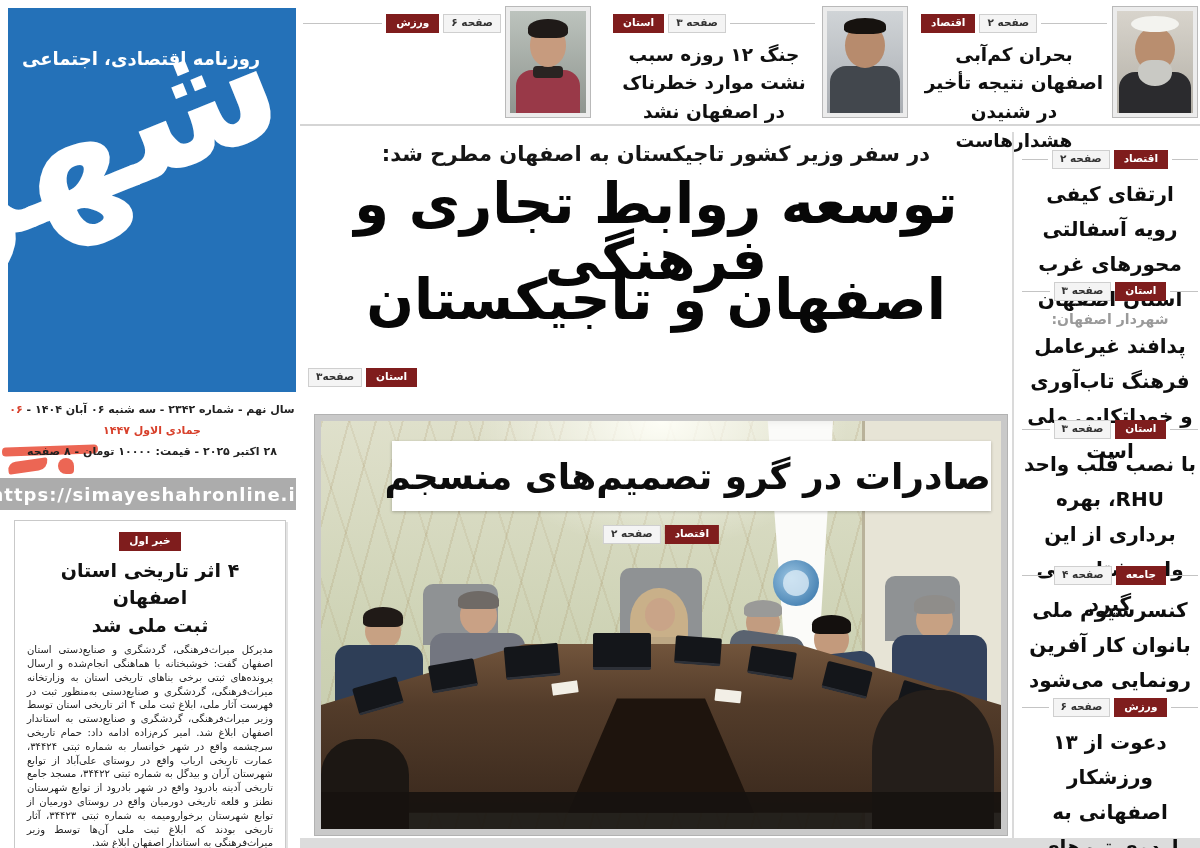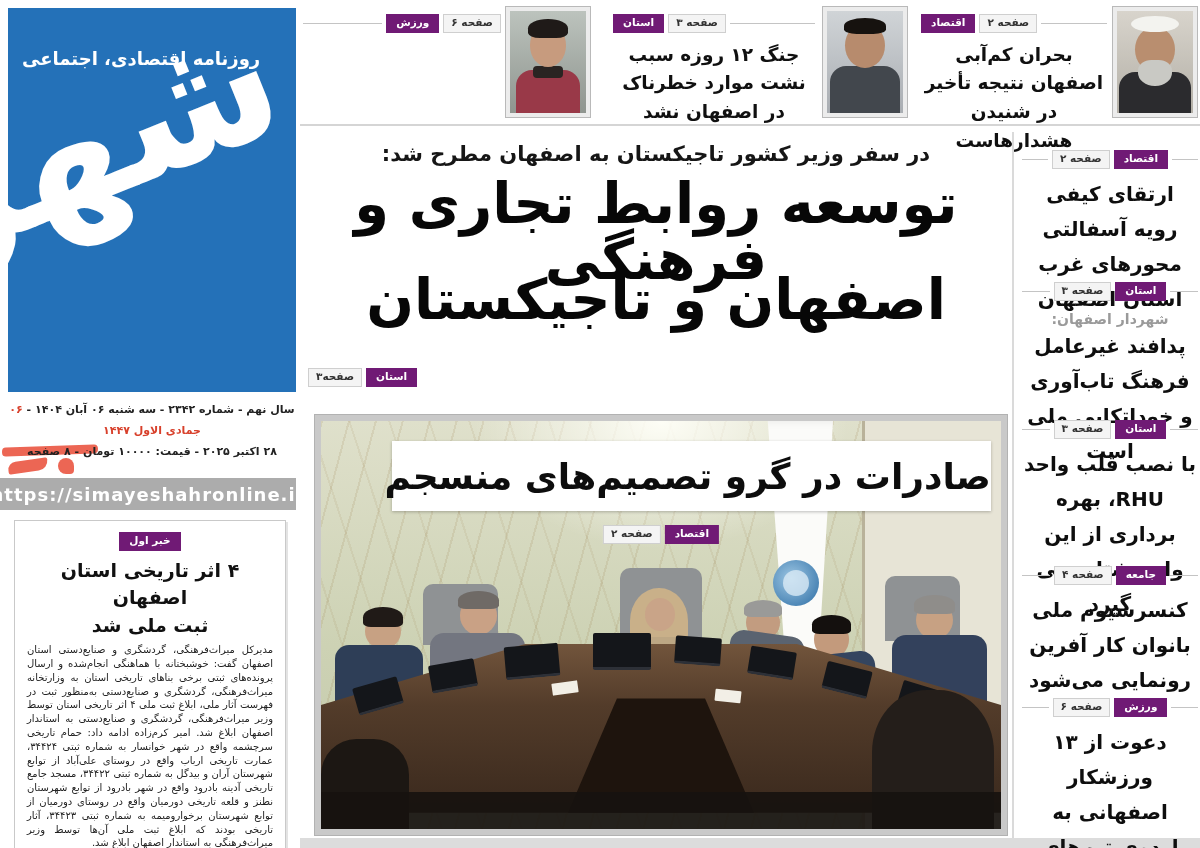--- a/index.html
+++ b/index.html
@@ -19,21 +19,21 @@
   .wm i{position:absolute;background:#e8402a;border-radius:4px;display:block;}
   .wm i:nth-child(1){left:2px;top:4px;width:96px;height:9px;transform:rotate(-2deg);}
   .wm i:nth-child(2){left:8px;top:18px;width:40px;height:12px;border-radius:8px 2px 10px 2px;transform:rotate(-8deg);}
   .wm i:nth-child(3){left:58px;top:16px;width:16px;height:16px;border-radius:50% 50% 4px 50%;}
   .urlbar{left:0;top:478px;width:296px;height:32px;background:#acacac;display:flex;align-items:center;justify-content:center;}
   .urlbar span{color:#fff;font-size:18px;font-weight:bold;letter-spacing:1px;white-space:nowrap;}
 
   
   .news-box{left:14px;top:520px;width:272px;height:396px;border:1px solid #c9c9c9;background:#fff;
             box-shadow:2px 2px 0 #e3e3e3;padding:8px 12px;box-sizing:border-box;text-align:center;}
-  .cat-badge{display:inline-block;background:#701a75;color:#fff;font-size:10.5px;font-weight:bold;
+  .cat-badge{display:inline-block;background:#7f1d1d;color:#fff;font-size:10.5px;font-weight:bold;
              padding:2px 10px 4px;line-height:1.2;}
   .page-badge{display:inline-block;background:#f4f4f4;border:1px solid #cfcfcf;color:#333;font-size:10.5px;
               font-weight:bold;padding:1px 7px 3px;line-height:1.2;}
   .news-title{font-size:19px;font-weight:bold;color:#111;line-height:1.45;margin:6px 0 4px;}
   .news-body{font-size:10px;line-height:1.38;color:#222;text-align:justify;margin:0 0 5px;}
 
   
   .badge-row{display:flex;align-items:center;gap:4px;}
   .badge-row .rule{flex:1;height:1px;background:#c4c4c4;}
   .strip-text{top:14px;}

